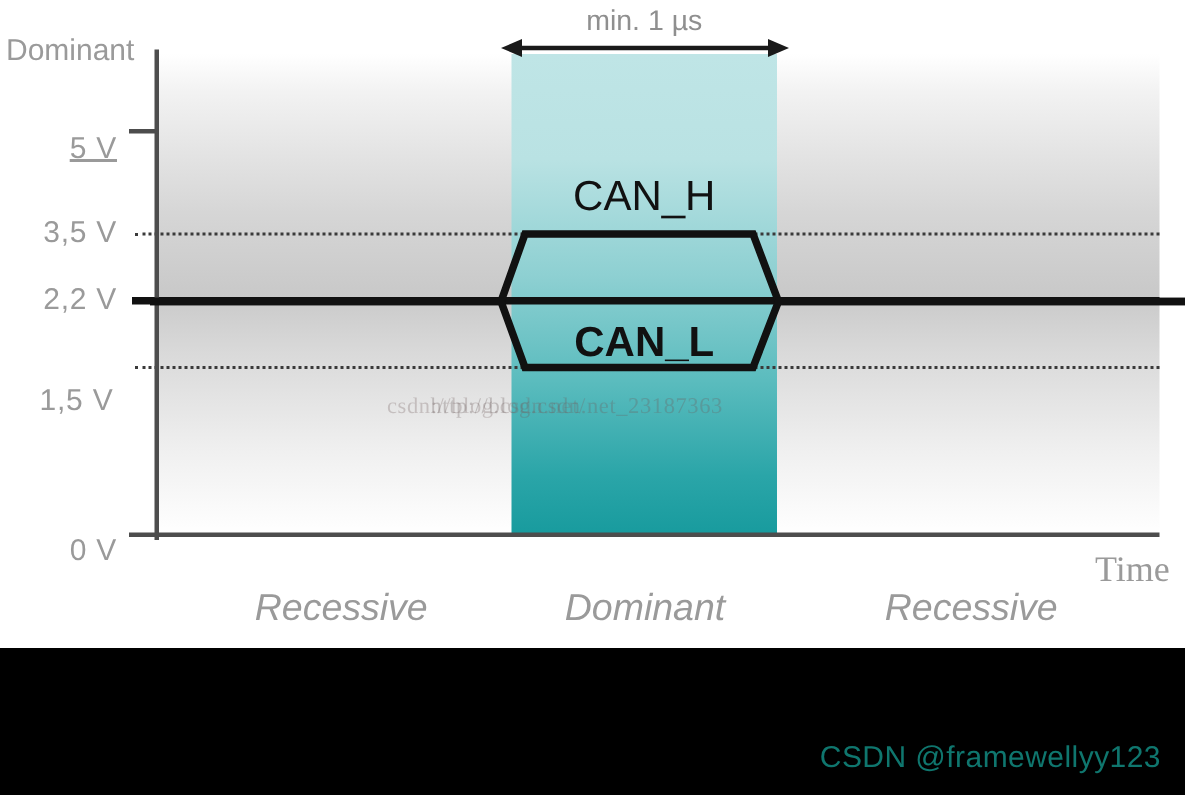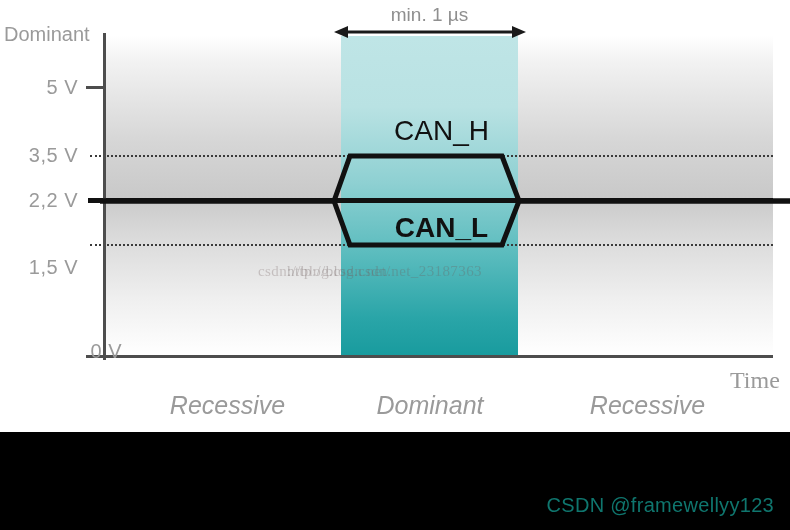--- a/index.html
+++ b/index.html
@@ -114,25 +114,25 @@
   
   .v-label {
     position: absolute;
     text-align: right;
     width: 78px;
     color: #9a9a9a;
     font-size: 20px;
     line-height: 20px;
     letter-spacing: 0.5px;
   }
-  #lbl-5v  { left: 0px; top: 77px; }
+  #lbl-5v  { left: 0px; top: 89px; text-decoration: underline; }
   #lbl-35v { left: 0px; top: 145px; }
   #lbl-25v { left: 0px; top: 190px; }
-  #lbl-15v { left: 0px; top: 257px; }
-  #lbl-0v  { left: 0px; top: 341px; padding-left: 44px; }
+  #lbl-15v { left: 12px; top: 257px; text-align: center; }
+  #lbl-0v  { left: 0px; top: 357px; }
 
   #lbl-voltage {
     position: absolute;
     left: 4px;
     top: 23px;
     color: #9a9a9a;
     font-size: 20px;
     line-height: 22px;
   }
   #lbl-time {
@@ -190,21 +190,20 @@
 
   
   .signal-label {
     position: absolute;
     color: #111111;
     font-size: 28px;
     line-height: 30px;
     text-align: center;
     width: 177px;
     left: 341px;
-    margin-left: 12px;
   }
   #label-can-h { top: 116px; }
   #label-can-l { top: 213px; font-weight: bold; }
 
   
   .watermark {
     position: absolute;
     color: rgba(120, 100, 100, 0.30);
     font-family: "Liberation Serif", serif;
     font-size: 15px;

